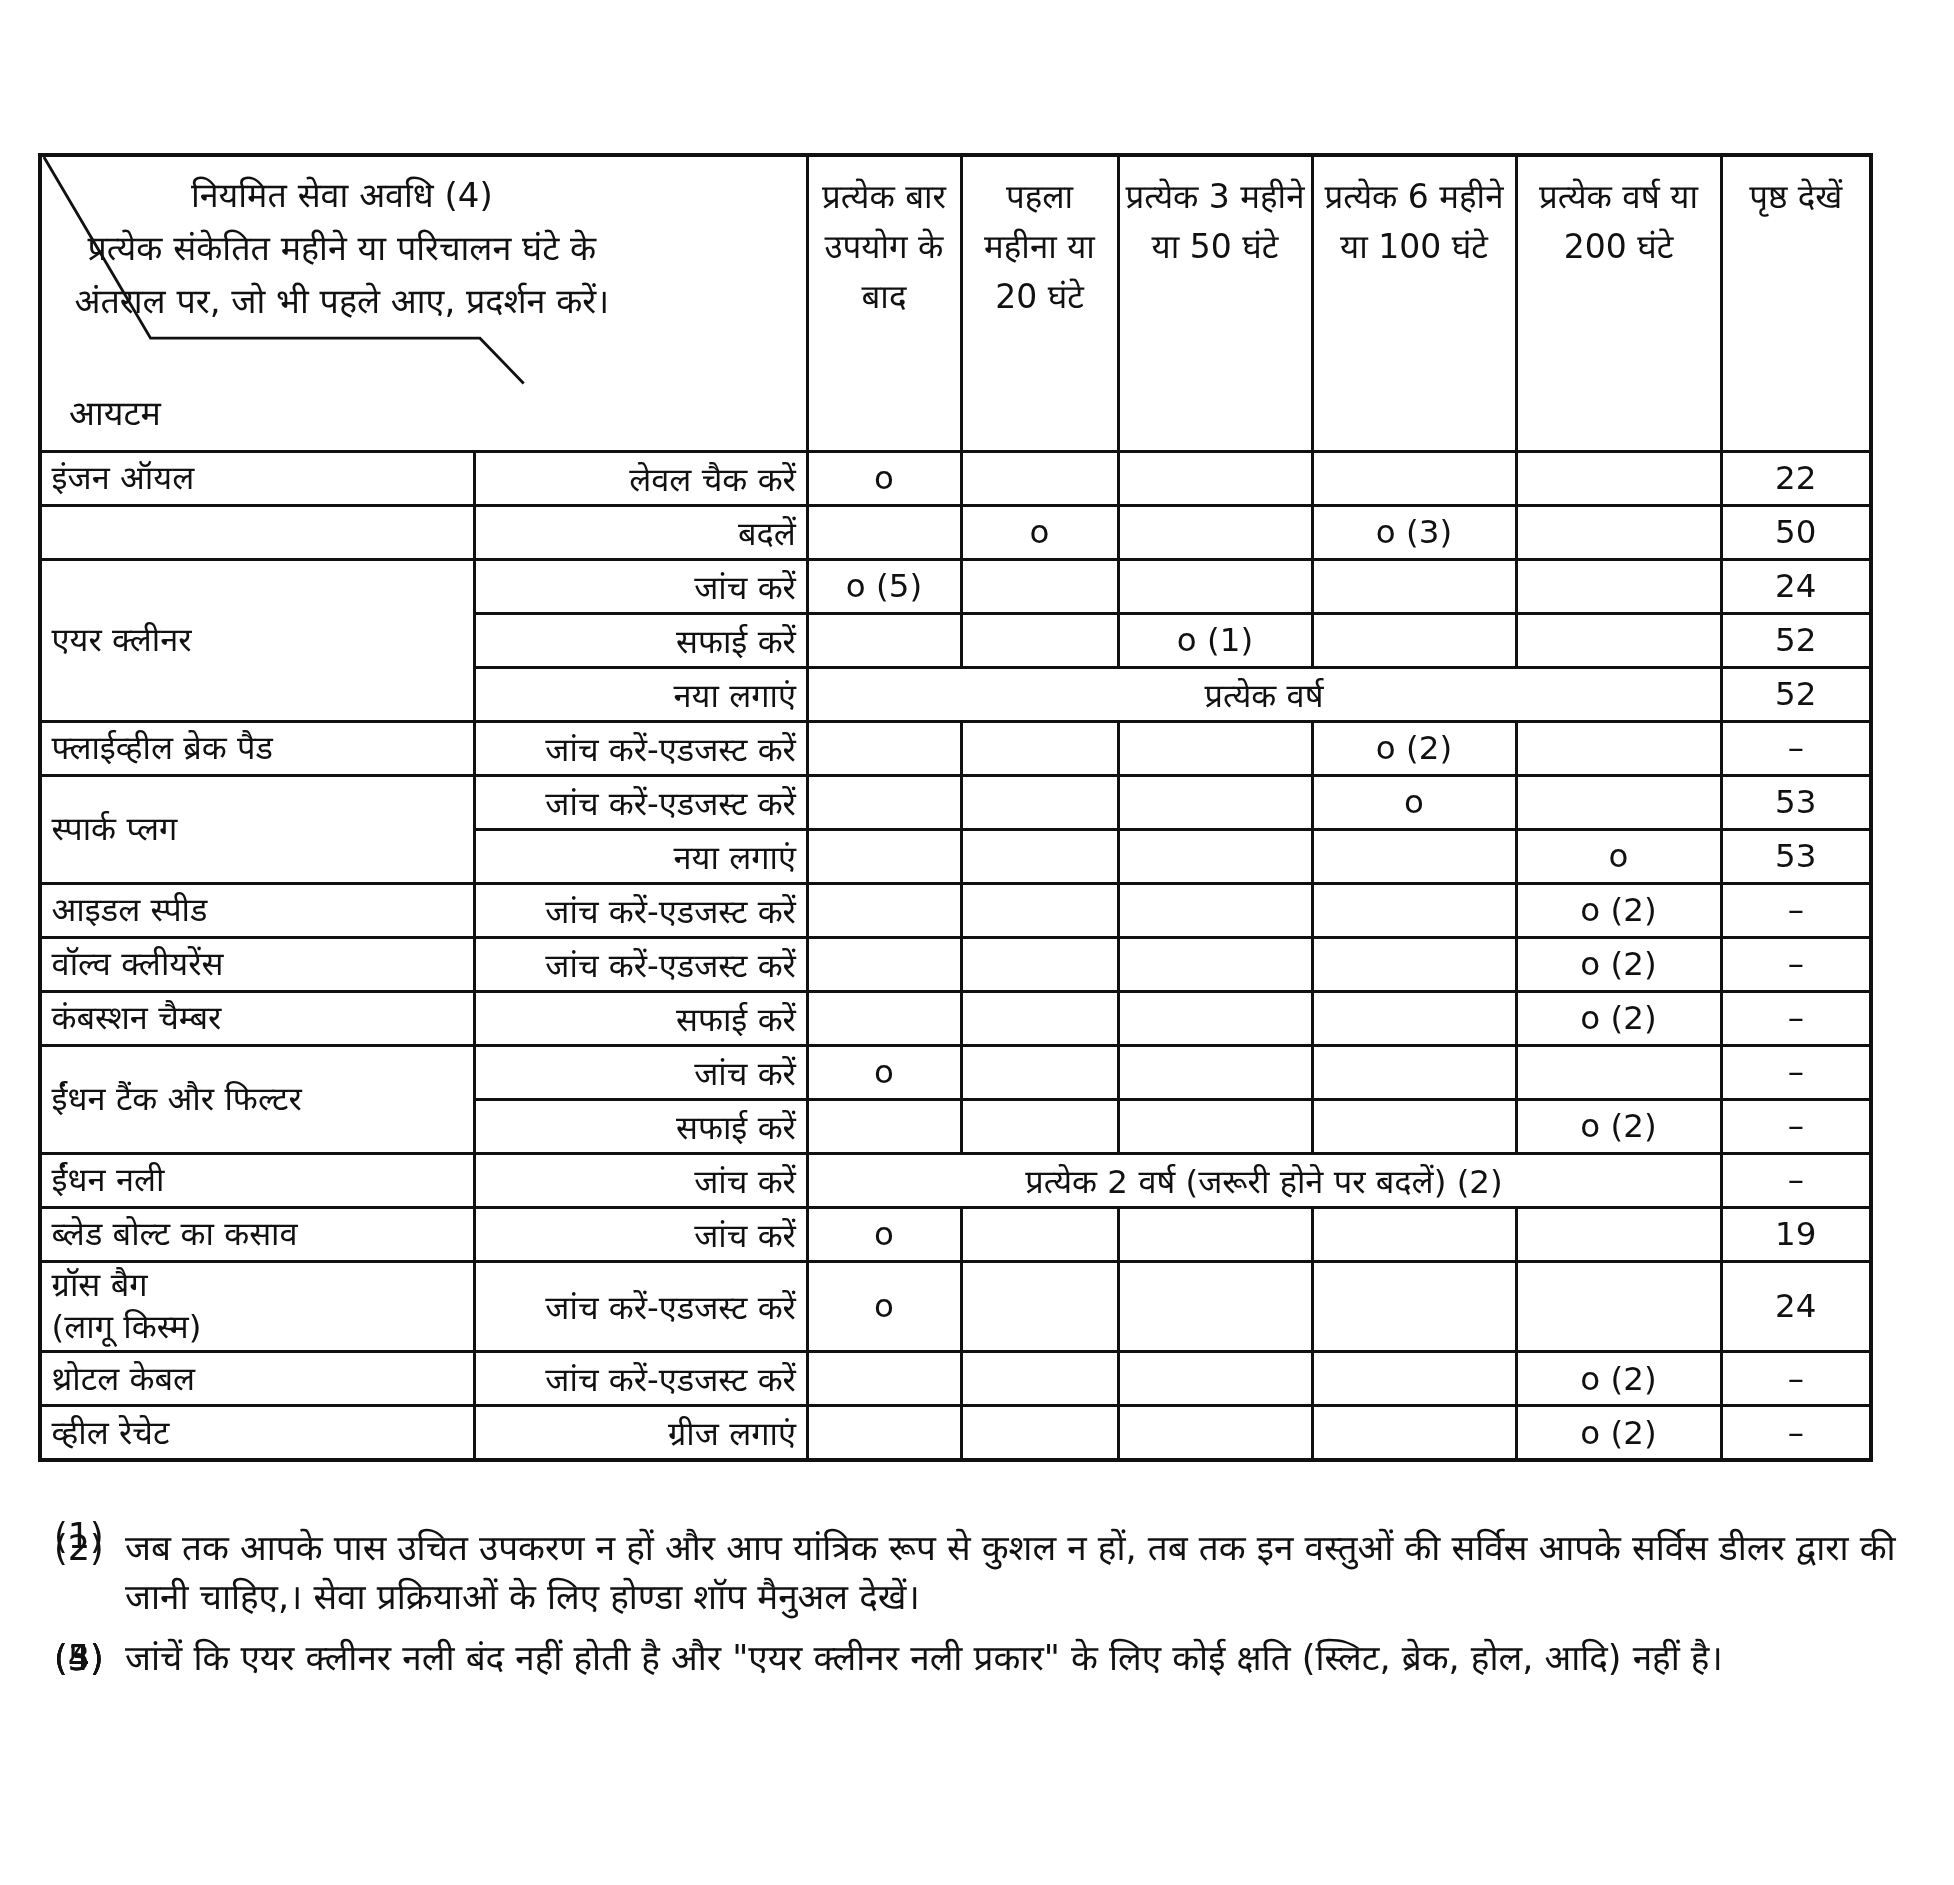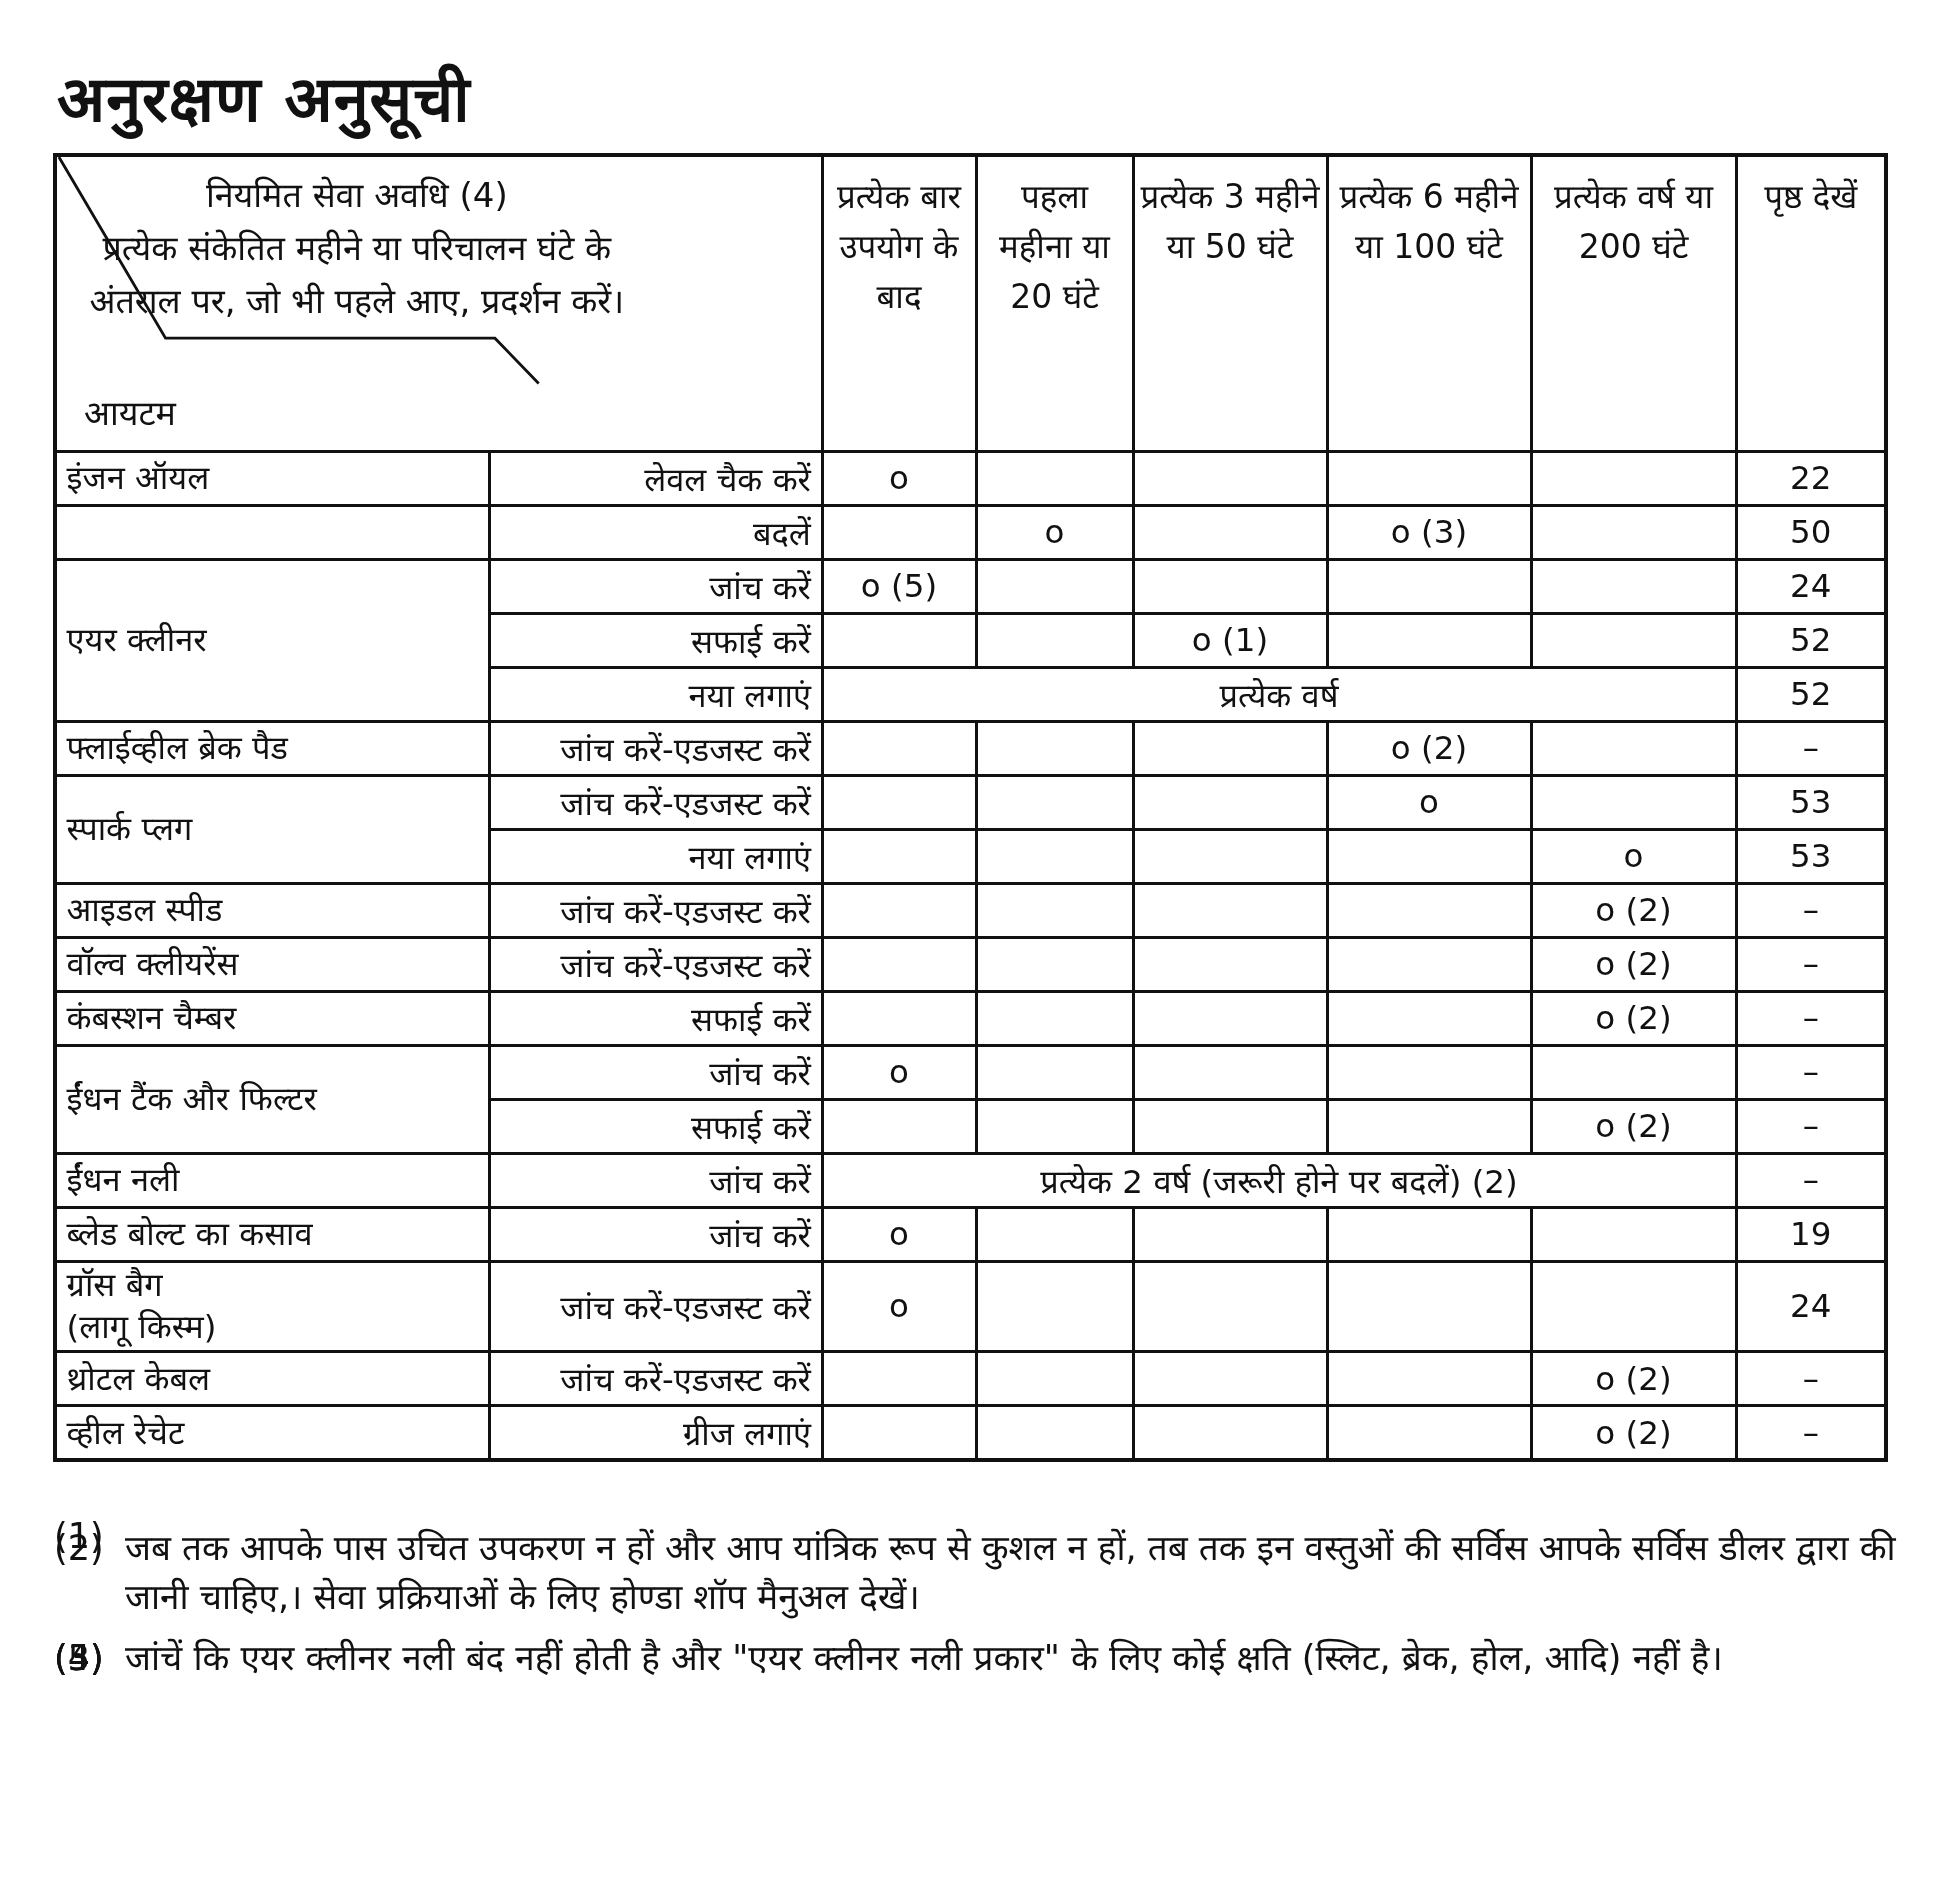--- a/index.html
+++ b/index.html
@@ -1,20 +1,20 @@
 <!DOCTYPE html>
 <html><head>
 <meta charset="utf-8">
 <style>
   html,body{margin:0;padding:0;background:#e8e8e8;}
   #page{position:relative;width:1955px;height:1885px;background:#ffffff;
         font-family:"DejaVu Sans","Liberation Sans",sans-serif;color:#111;overflow:hidden;}
   #title{position:absolute;left:57px;top:11.5px;font-size:63px;font-weight:bold;letter-spacing:1px;}
 
-  table#sched{position:absolute;left:53px;top:153px;border-collapse:collapse;table-layout:fixed;}
+  table#sched{position:absolute;left:38px;top:153px;border-collapse:collapse;table-layout:fixed;}
   #sched th,#sched td{border:3.8px solid #111;box-sizing:border-box;font-weight:normal;}
   #sched{border:4.8px solid #111;}
 
   
   #sched thead th{height:296px;vertical-align:top;text-align:center;font-size:33px;line-height:50px;padding:15.3px 3.8px 0;}
   th.corner{position:relative;padding:0;text-align:left;}
   th.corner .period{position:absolute;left:32.5px;top:11.5px;font-size:34px;line-height:53px;white-space:nowrap;}
   th.corner .itemlabel{position:absolute;left:27px;bottom:11.5px;font-size:34px;}
   th.corner svg{position:absolute;left:0;top:0;width:100%;height:100%;pointer-events:none;}
   th.pagehead{vertical-align:bottom;text-align:left;padding:0 0 40px 17px;}
@@ -31,21 +31,20 @@
   
   #footnotes{position:absolute;left:54px;top:1512px;width:1854px;}
   .note{position:relative;padding-left:71px;font-size:35px;line-height:1.42;margin-bottom:11.5px;}
   .note .num{position:absolute;left:0;top:0;}
 </style>
 </head>
 <body>
 
 <div id="page">
 
-  <h1 id="title">अनुरक्षण अनुसूची</h1>
 
   <table id="sched">
     <colgroup>
       <col style="width:434px">
         <col style="width:333px">
       <col style="width:154px">
         <col style="width:157px">
         <col style="width:194px">
       <col style="width:204px">
         <col style="width:205px">

